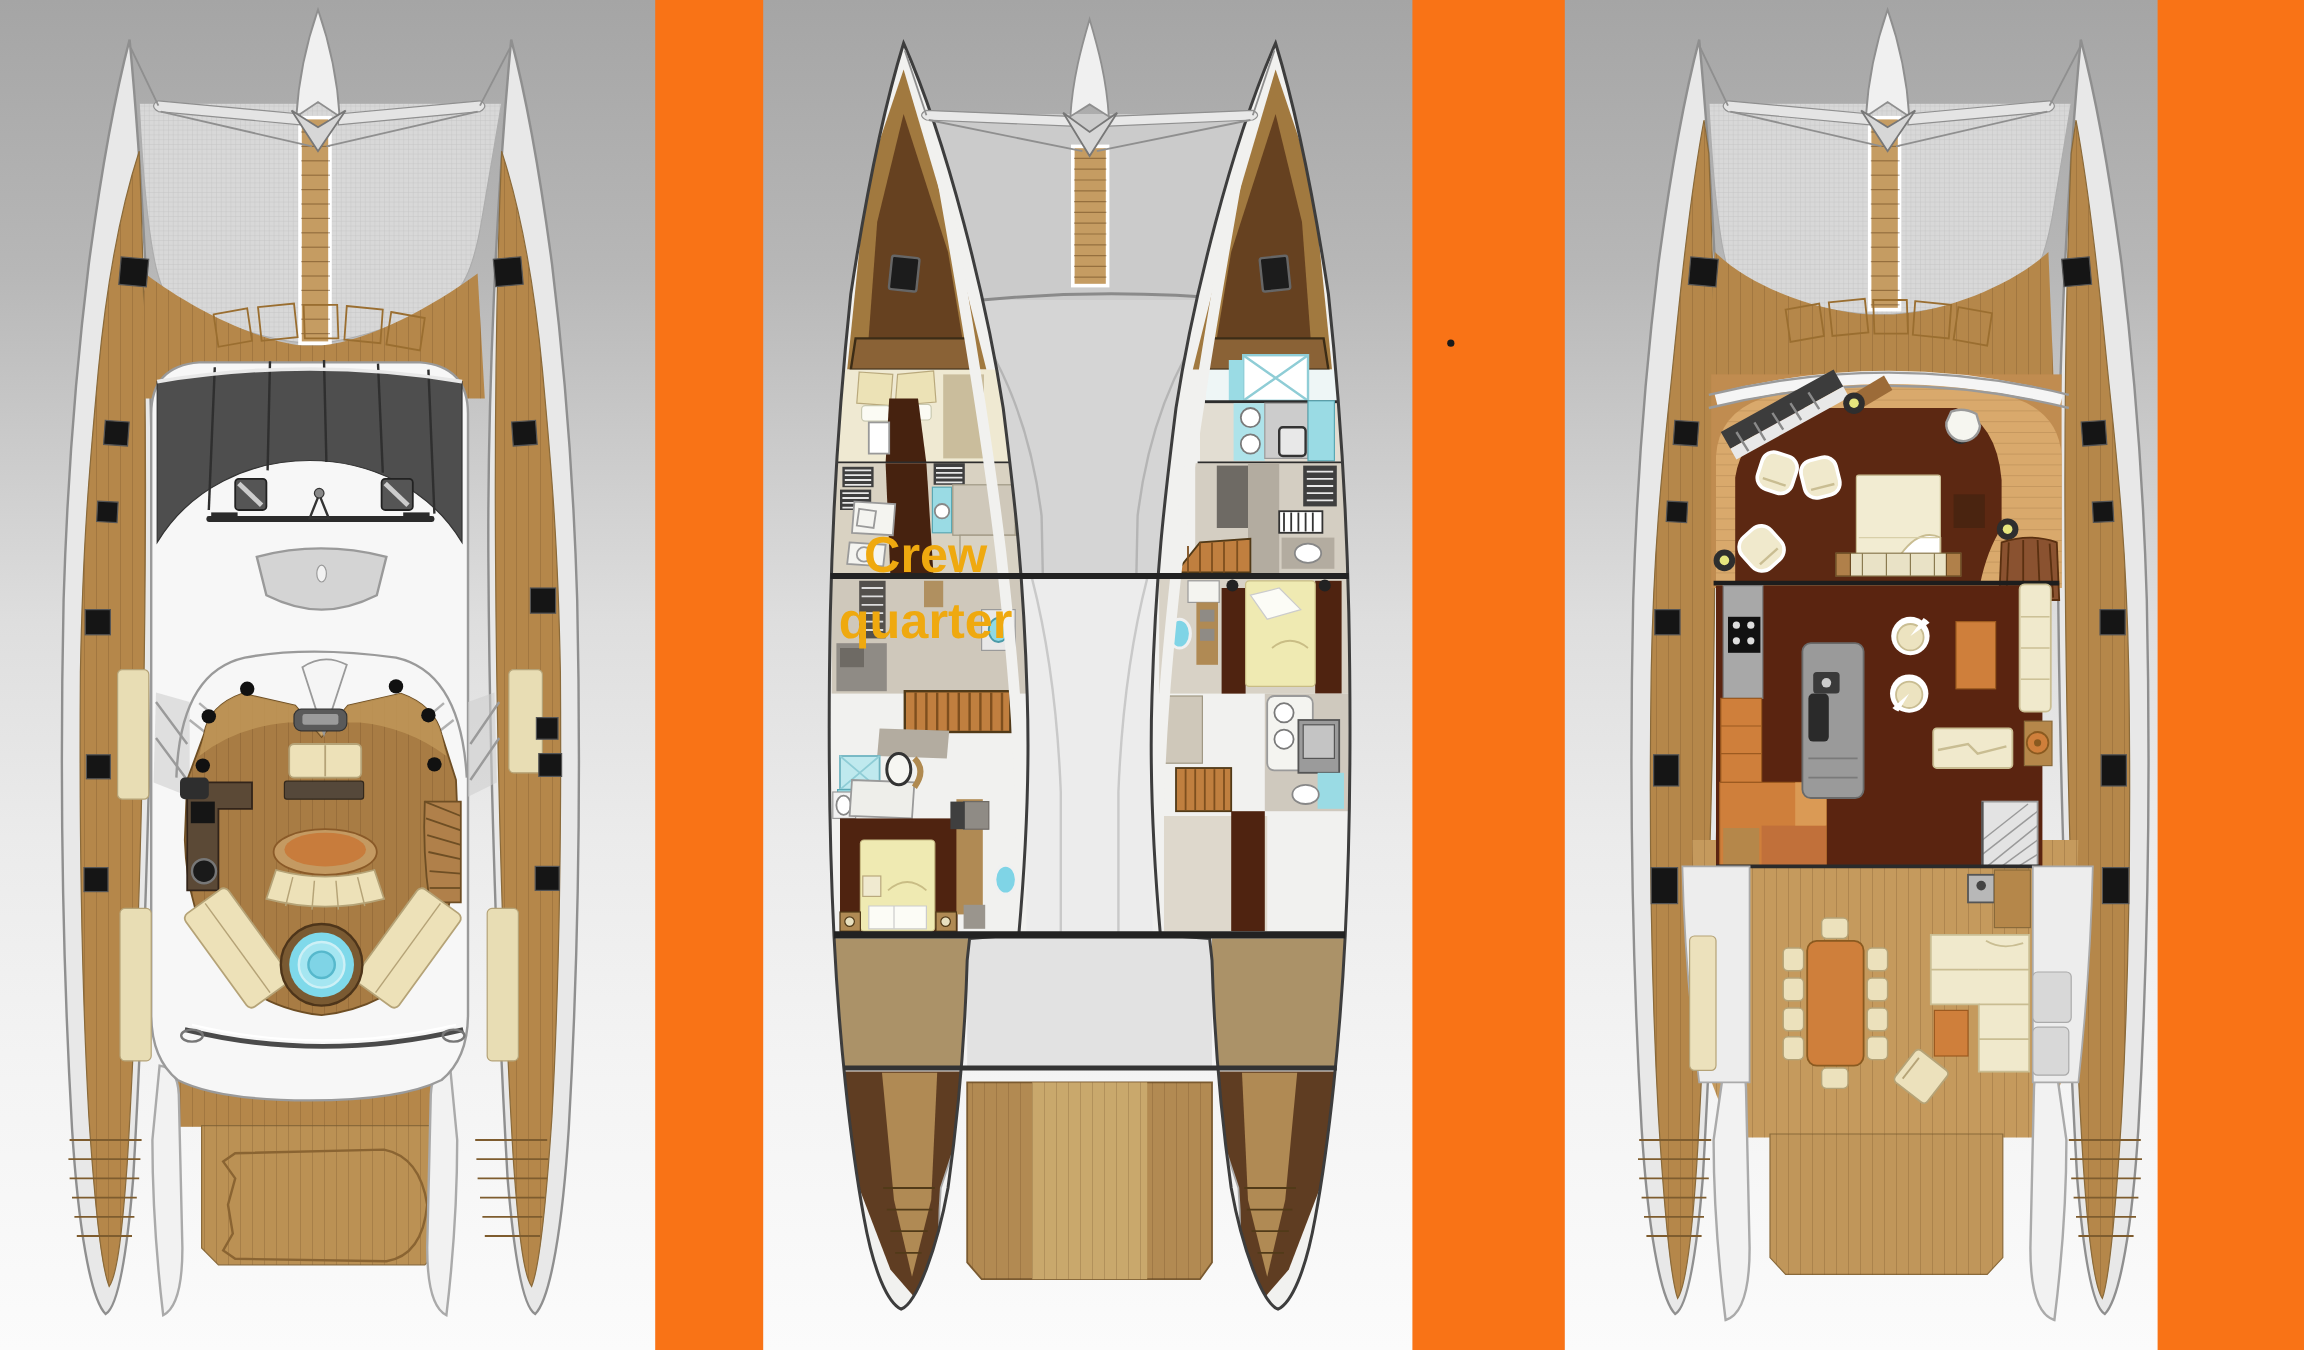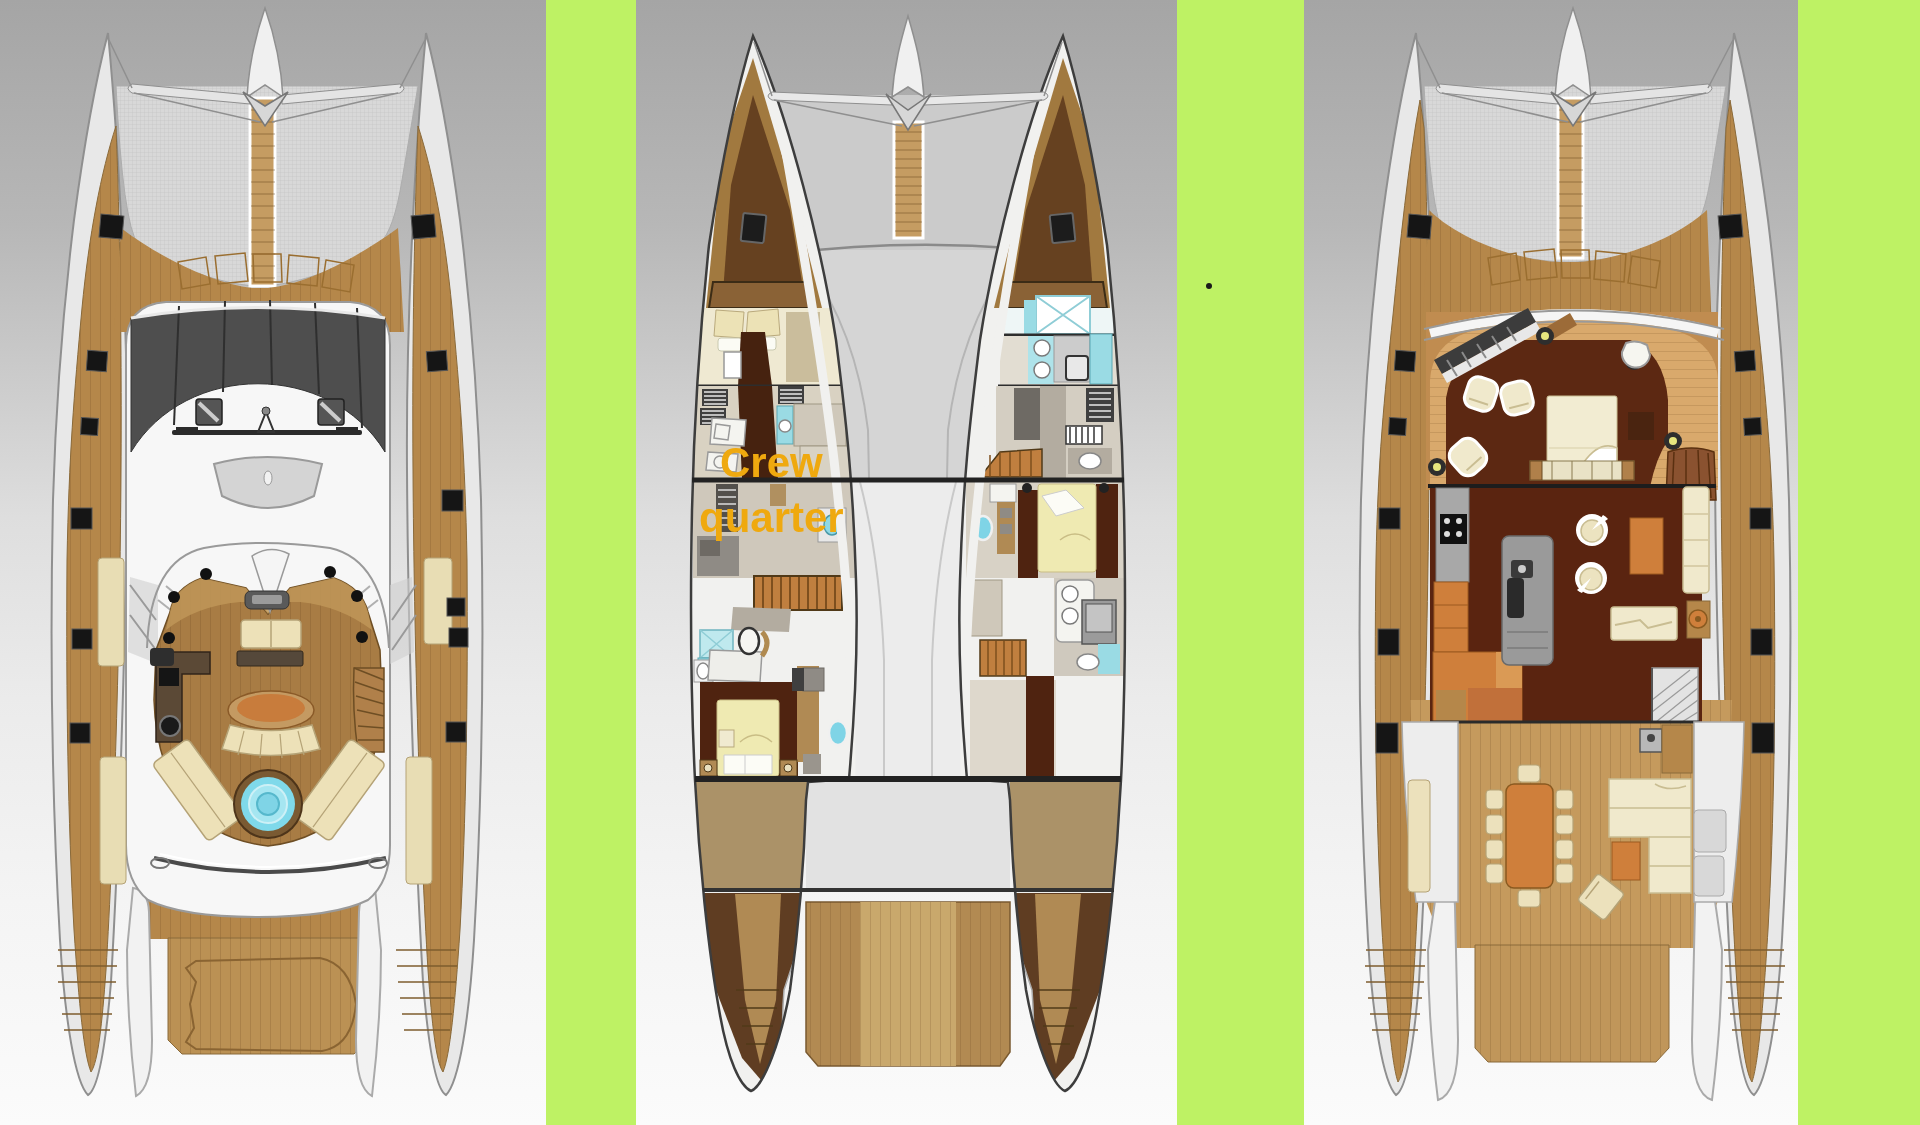--- a/index.html
+++ b/index.html
@@ -1,16 +1,16 @@
 <!DOCTYPE html>
 <html><head>
 <meta charset="utf-8">
 <style>
 html,body{margin:0;padding:0;background:#ffffff;}
-#stage{position:relative;width:1920px;height:1125px;overflow:hidden;background:#bef264;font-family:"Liberation Sans",sans-serif;}
+#stage{position:relative;width:1920px;height:1125px;overflow:hidden;background:#f97316;font-family:"Liberation Sans",sans-serif;}
 svg{position:absolute;top:0;left:0;}
 </style>
 </head>
 <body>
 <div id="stage">
 <svg width="1920" height="1125" viewBox="0 0 1920 1125">
 <defs>
 <linearGradient id="bgg" x1="0" y1="0" x2="0" y2="1">
 <stop offset="0" stop-color="#a5a5a5"></stop>
 <stop offset="0.2" stop-color="#b7b7b7"></stop>

